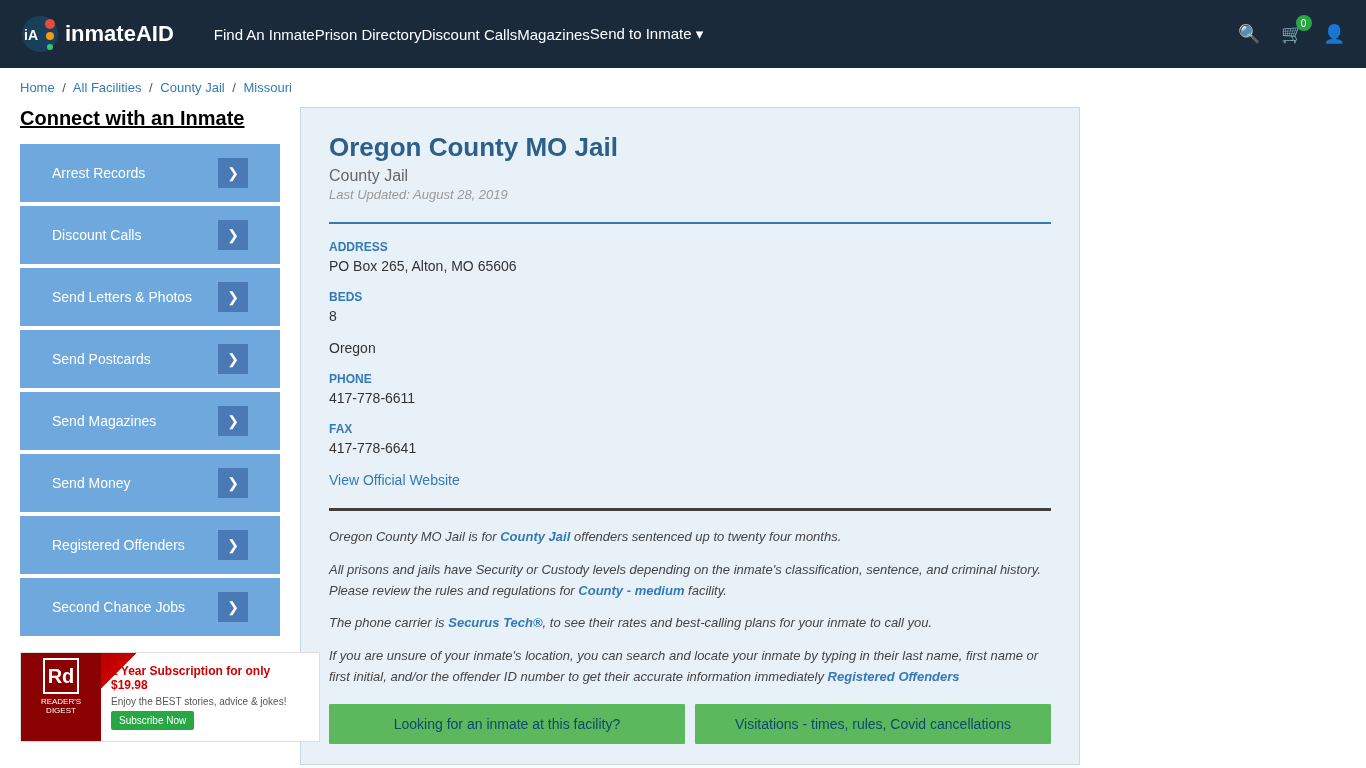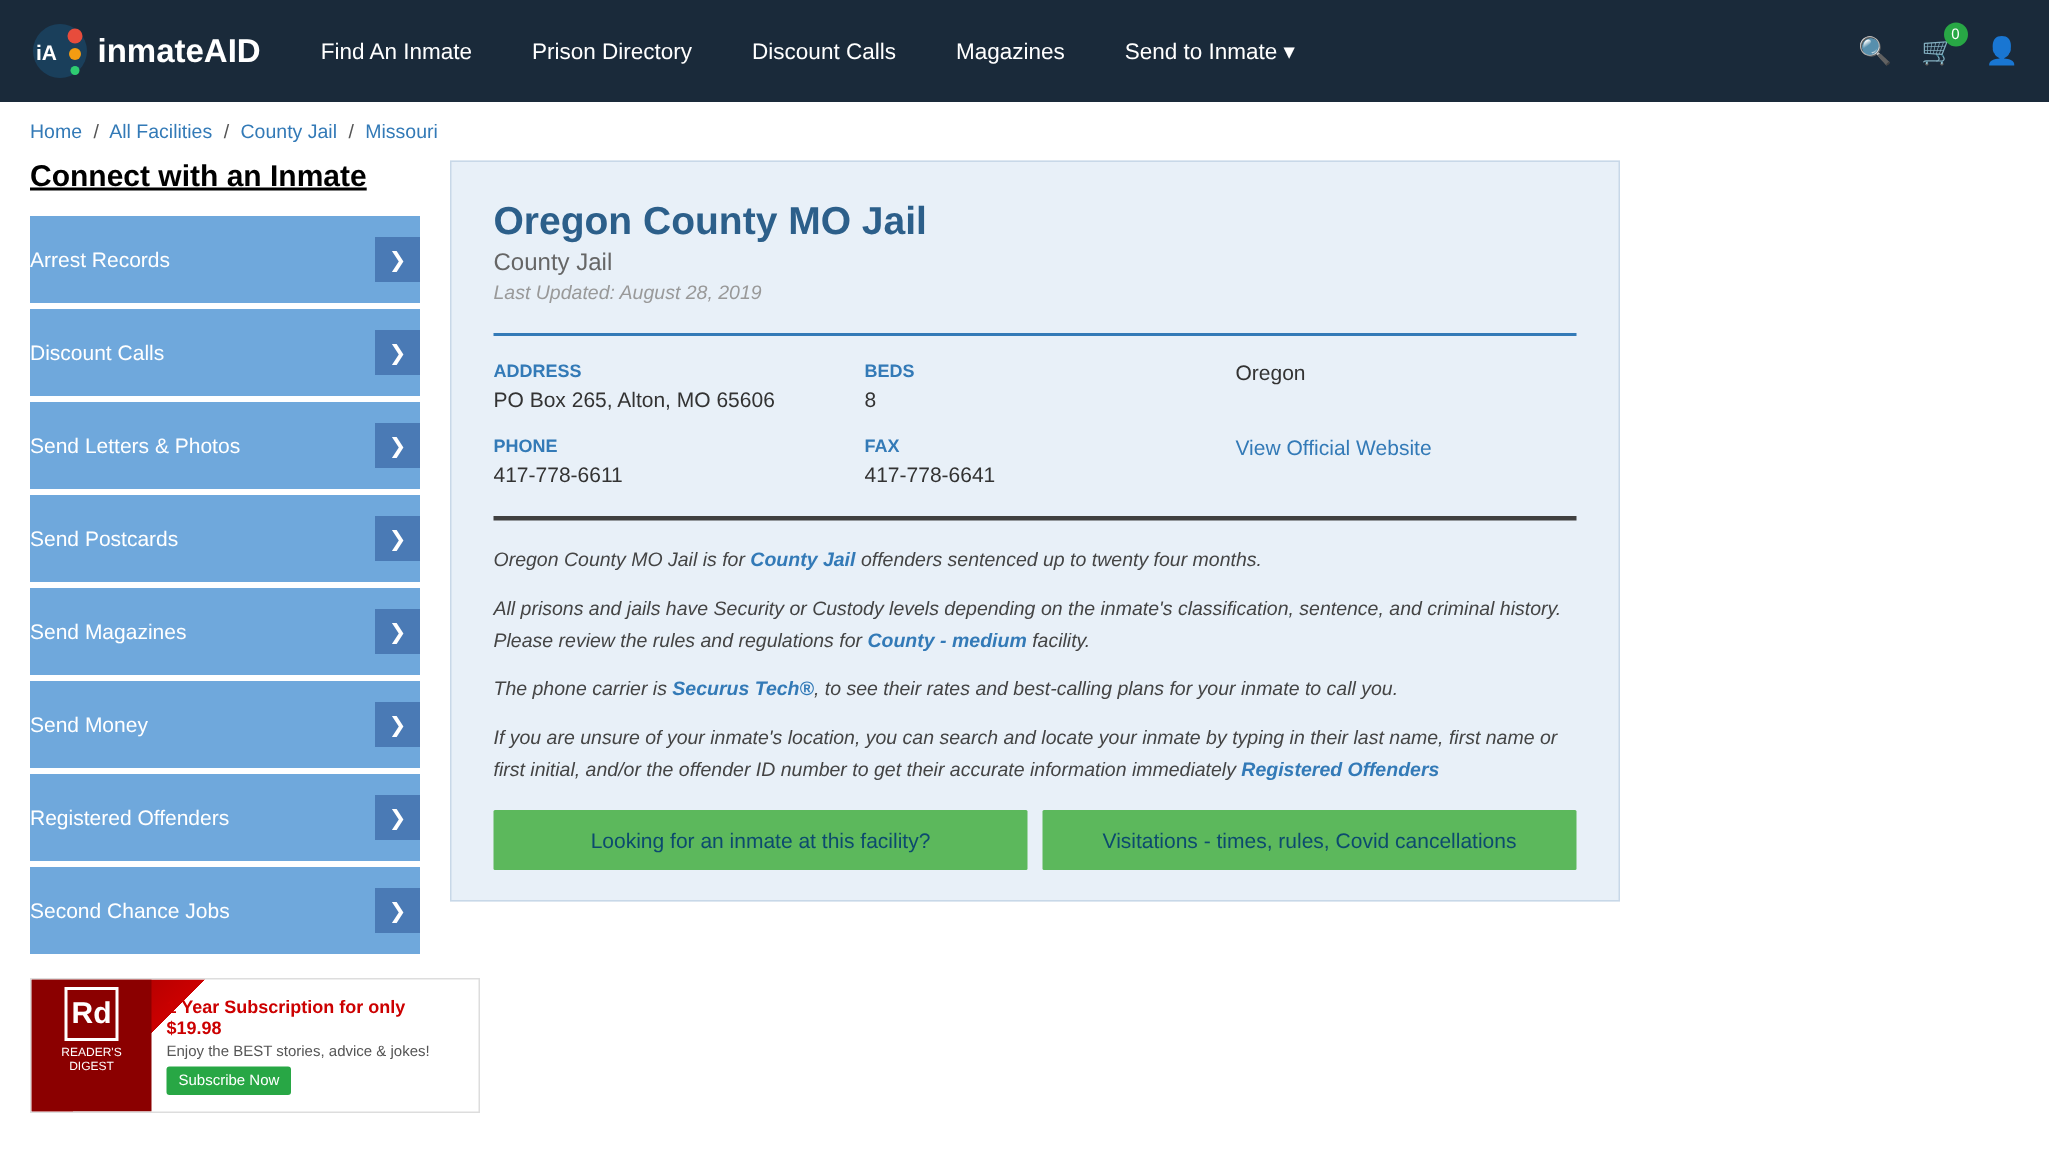--- a/index.html
+++ b/index.html
@@ -25,21 +25,20 @@
     }
     .logo-icon {
       width: 40px;
       height: 40px;
       margin-right: 5px;
     }
     .nav-links {
       display: flex;
       flex: 1;
       align-items: center;
-      gap: 40px;
     }
     .nav-link {
       color: #fff;
       text-decoration: none;
       font-size: 15px;
       cursor: pointer;
     }
     .header-icons {
       display: flex;
       align-items: center;
@@ -98,21 +97,21 @@
       margin-bottom: 14px;
       text-decoration: underline;
       color: #000;
     }
     .sidebar-item {
       background: #6fa8dc;
       color: #fff;
       display: flex;
       align-items: center;
       justify-content: space-between;
-      padding: 14px 0;
+      padding: 14px 32px;
       margin-bottom: 4px;
       cursor: pointer;
       text-decoration: none;
       font-size: 14px;
     }
     .sidebar-arrow {
       background: #4a7ab5;
       width: 30px;
       height: 30px;
       display: flex;
@@ -202,21 +201,21 @@
     }
     .facility-updated {
       font-size: 13px;
       color: #999;
       font-style: italic;
       margin-bottom: 20px;
     }
 
     .info-grid {
       display: grid;
-      grid-template-columns: 1fr 1fr 1fr;
+      grid-template-columns: 1fr;
       gap: 16px 20px;
       margin-bottom: 20px;
       border-top: 2px solid #337ab7;
       padding-top: 16px;
     }
     .info-label {
       color: #337ab7;
       font-size: 12px;
       font-weight: bold;
       text-transform: uppercase;

